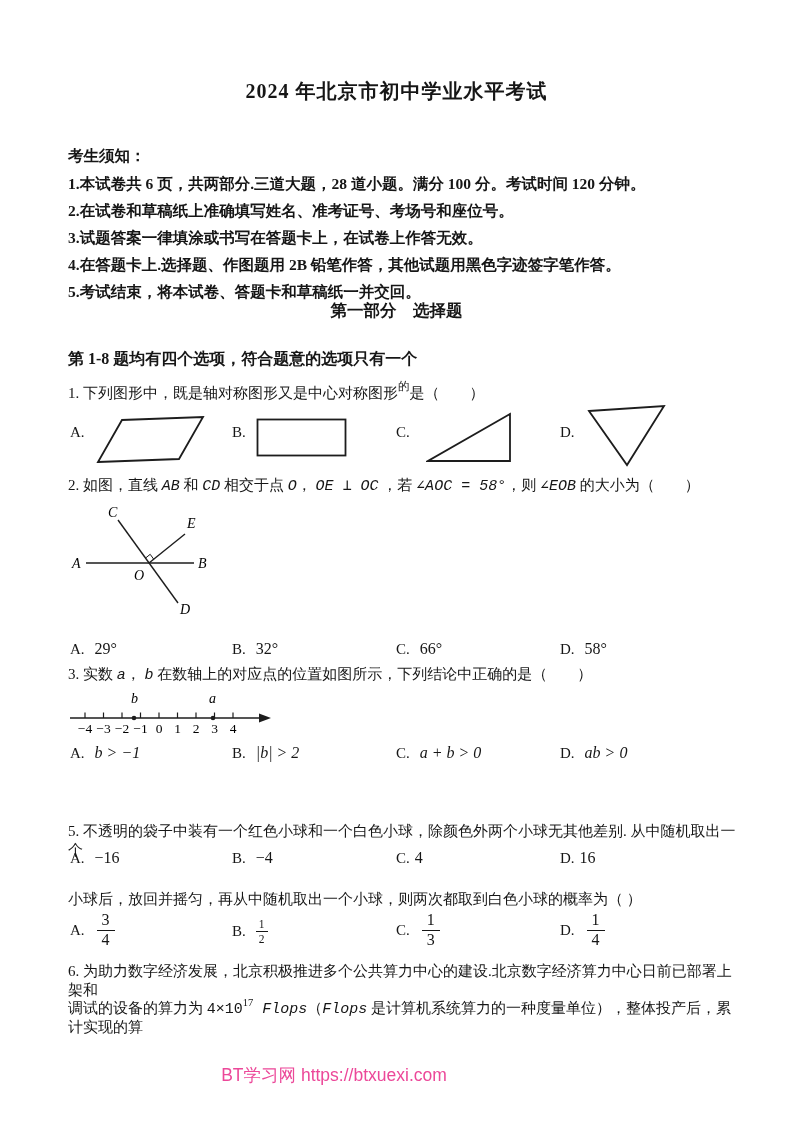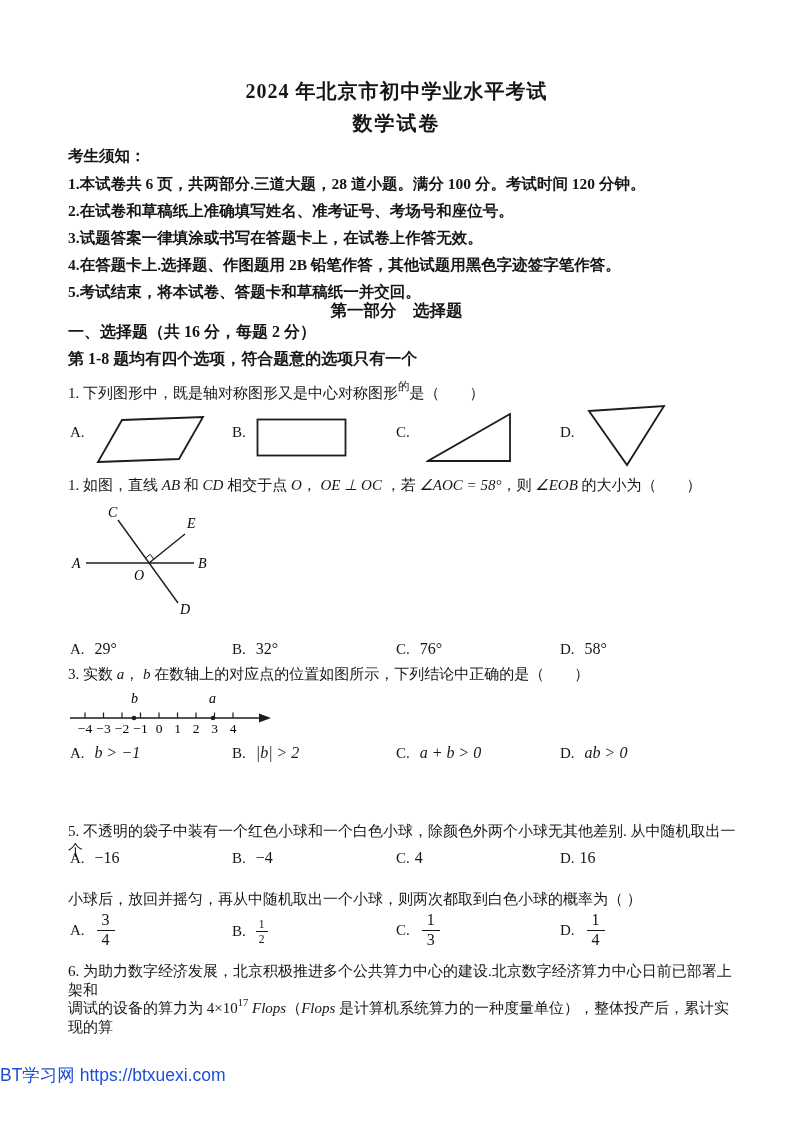--- a/index.html
+++ b/index.html
@@ -12,21 +12,21 @@
   .abs { position:absolute; }
   .center { left:0; width:793px; text-align:center; }
   .bold { font-weight:700; }
   .title { font-size:20px; letter-spacing:1px; }
   .subtitle { font-size:20px; letter-spacing:2px; }
   .notice-heading { font-size:15.5px; }
   .notice-list { left:68px; width:670px; line-height:27px; font-weight:700; font-size:15.5px; }
   .part-title { font-size:16.5px; }
   .sub-title, .instruction { left:68px; font-size:16px; font-weight:700; }
   .stem { left:68px; width:672px; font-size:15px; }
-  .math { font-style:italic; font-family:Liberation Serif, serif; }
+  .math { font-style:italic; font-family:Liberation Mono, monospace; }
   .mup { font-style:normal; }
   sup.sp { font-size:10.5px; position:relative; top:-1px; }
   sup.cn { font-size:11.5px; position:relative; top:-2px; }
   .opt-row { left:68px; width:672px; height:30px; }
   .opt { position:absolute; top:0; white-space:nowrap; }
   .c0 { left:2px; } .c1 { left:164px; } .c2 { left:328px; } .c3 { left:492px; }
   .opt-label { margin-right:10px; }
   .opt-value { font-size:16px; }
   .opt-math { font-style:italic; font-size:16px; }
   svg { display:block; }
@@ -35,42 +35,40 @@
   .shape-opt .opt-label { position:absolute; top:22px; left:0; }
   .shape-svg { position:absolute; }
   .frac-opt { display:flex; align-items:center; }
   .frac { display:inline-block; text-align:center; line-height:1.05; margin-left:12px; font-size:16px; }
   .frac .num { display:block; border-bottom:1.4px solid #161616; padding:0 5px 1px; }
   .frac .den { display:block; padding-top:1px; }
   .frac-sm { font-size:11.5px; margin-left:10px; }
   .frac-sm .num { border-bottom-width:1px; padding:0 3px 1px; }
   .fig-label { font-size:14px; font-style:italic; font-family:"Liberation Serif","DejaVu Serif",serif; }
   .tick-label { font-size:13.5px; font-family:"Liberation Serif","DejaVu Serif",serif; }
-  .footer { left:0; width:668px; text-align:left; color:#1d4ed8;
+  .footer { left:0; width:668px; text-align:center; color:#ec4899;
     font-family:"Liberation Sans","DejaVu Sans",sans-serif; font-size:17.5px; }
 </style>
 </head>
 <body>
 
 <div class="page">
 
   <div class="abs center bold title" style="top:70px;margin-top:8px;">2024 年北京市初中学业水平考试</div>
-  <div class="abs center bold subtitle" style="top:110px;">数学试卷</div>
 
   <div class="abs bold notice-heading" style="left:68px; top:146px;">考生须知：</div>
   <div class="abs notice-list" style="top:170px;">
     <div>1.本试卷共 6 页，共两部分.三道大题，28 道小题。满分 100 分。考试时间 120 分钟。</div>
     <div>2.在试卷和草稿纸上准确填写姓名、准考证号、考场号和座位号。</div>
     <div>3.试题答案一律填涂或书写在答题卡上，在试卷上作答无效。</div>
     <div>4.在答题卡上.选择题、作图题用 2B 铅笔作答，其他试题用黑色字迹签字笔作答。</div>
     <div>5.考试结束，将本试卷、答题卡和草稿纸一并交回。</div>
   </div>
 
   <div class="abs center bold part-title" style="top:300px;">第一部分　选择题</div>
-  <div class="abs sub-title" style="top:322px;">一、选择题（共 16 分，每题 2 分）</div>
   <div class="abs instruction" style="top:349px;">第 1-8 题均有四个选项，符合题意的选项只有一个</div>
 
   <div class="abs stem" style="top:381px;"><span>1. 下列图形中，既是轴对称图形又是中心对称图形</span><sup class="cn">的</sup><span>是（　　）</span></div>
 
   <div class="abs shape-row" style="top:402px;">
     <div class="shape-opt c0">
       <span class="opt-label">A.</span>
       <svg class="shape-svg" style="left:24px; top:8px;" width="115" height="58" viewBox="0 0 115 58">
         <polygon points="4,52 85,49 109,7 28,10" fill="none" stroke="#1d1d1d" stroke-width="1.8"></polygon>
       </svg>
@@ -88,39 +86,39 @@
       </svg>
     </div>
     <div class="shape-opt c3">
       <span class="opt-label">D.</span>
       <svg class="shape-svg" style="left:26px; top:2px;" width="82" height="64" viewBox="0 0 82 64">
         <polygon points="3,7 78,2 41,61" fill="none" stroke="#1d1d1d" stroke-width="1.8"></polygon>
       </svg>
     </div>
   </div>
 
-  <div class="abs stem" style="top:476px;"><span>1. 如图，直线 </span><span class="math">AB</span><span> 和 </span><span class="math">CD</span><span> 相交于点 </span><span class="math">O</span><span>， </span><span class="math">OE ⊥ OC</span><span> ，若 </span><span class="math">∠AOC = 58°</span><span>，则 </span><span class="math">∠EOB</span><span> 的大小为（　　）</span></div>
+  <div class="abs stem" style="top:476px;"><span>2. 如图，直线 </span><span class="math">AB</span><span> 和 </span><span class="math">CD</span><span> 相交于点 </span><span class="math">O</span><span>， </span><span class="math">OE ⊥ OC</span><span> ，若 </span><span class="math">∠AOC = 58°</span><span>，则 </span><span class="math">∠EOB</span><span> 的大小为（　　）</span></div>
 
   <svg class="abs" style="left:70px; top:504px;" width="170" height="120" viewBox="0 0 170 120">
     <line x1="16" y1="59" x2="124" y2="59" stroke="#1d1d1d" stroke-width="1.4"></line>
     <line x1="48" y1="16" x2="108" y2="99" stroke="#1d1d1d" stroke-width="1.4"></line>
     <line x1="79" y1="59" x2="115" y2="30" stroke="#1d1d1d" stroke-width="1.4"></line>
     <polyline points="75.5,54.1 80.2,50.3 83.7,55.2" fill="none" stroke="#1d1d1d" stroke-width="1"></polyline>
     <text class="fig-label" x="2" y="64">A</text>
     <text class="fig-label" x="128" y="64">B</text>
     <text class="fig-label" x="38" y="13">C</text>
     <text class="fig-label" x="110" y="110">D</text>
     <text class="fig-label" x="117" y="24">E</text>
     <text class="fig-label" x="64" y="76">O</text>
   </svg>
 
   <div class="abs opt-row" style="top:640px;">
     <span class="opt c0"><span class="opt-label">A.</span><span class="opt-value">29°</span></span>
     <span class="opt c1"><span class="opt-label">B.</span><span class="opt-value">32°</span></span>
-    <span class="opt c2"><span class="opt-label">C.</span><span class="opt-value">76°</span></span>
+    <span class="opt c2"><span class="opt-label">C.</span><span class="opt-value">66°</span></span>
     <span class="opt c3"><span class="opt-label">D.</span><span class="opt-value">58°</span></span>
   </div>
 
   <div class="abs stem" style="top:665px;"><span>3. 实数 </span><span class="math">a</span><span>， </span><span class="math">b</span><span> 在数轴上的对应点的位置如图所示，下列结论中正确的是（　　）</span></div>
 
   <svg class="abs" style="left:68px; top:690px;" width="215" height="46" viewBox="0 0 215 46">
     <line x1="2" y1="28" x2="196" y2="28" stroke="#1d1d1d" stroke-width="1.6"></line>
     <polygon points="203,28 191,23.5 191,32.5" fill="#1d1d1d"></polygon>
     <line x1="17" y1="22.5" x2="17" y2="28" stroke="#1d1d1d" stroke-width="1.2"></line>
     <line x1="35.5" y1="22.5" x2="35.5" y2="28" stroke="#1d1d1d" stroke-width="1.2"></line>

